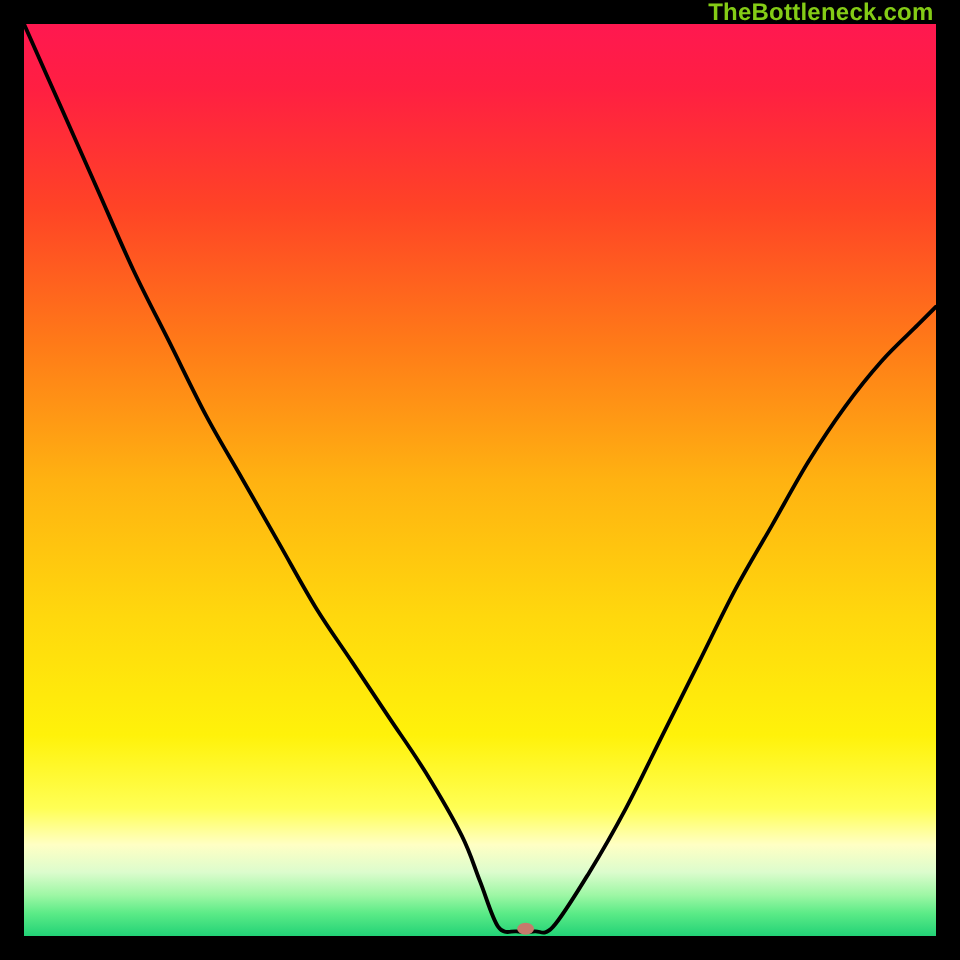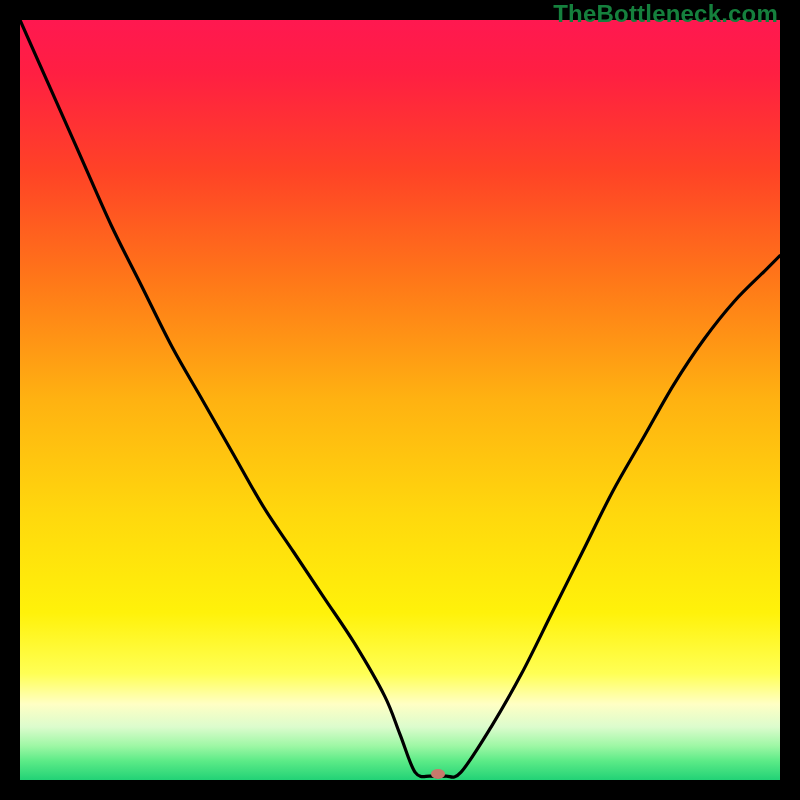--- a/index.html
+++ b/index.html
@@ -23,23 +23,23 @@
     left: 0;
     top: 0;
     width: 760px;
     height: 760px;
   }
   .watermark {
     position: absolute;
     top: 0px;
     right: 22px;
     font-family: Arial, Helvetica, sans-serif;
-    font-size: 24px;
+    font-size: 20px;
     font-weight: bold;
-    color: #15803d;
+    color: #84cc16;
     letter-spacing: 0.2px;
   }
 </style>
 </head>
 <body>
 
 <div class="frame">
   <svg class="plot-area" viewBox="0 0 760 760" preserveAspectRatio="none">
     <defs>
       <linearGradient id="bg-grad" x1="0" y1="0" x2="0" y2="1">

